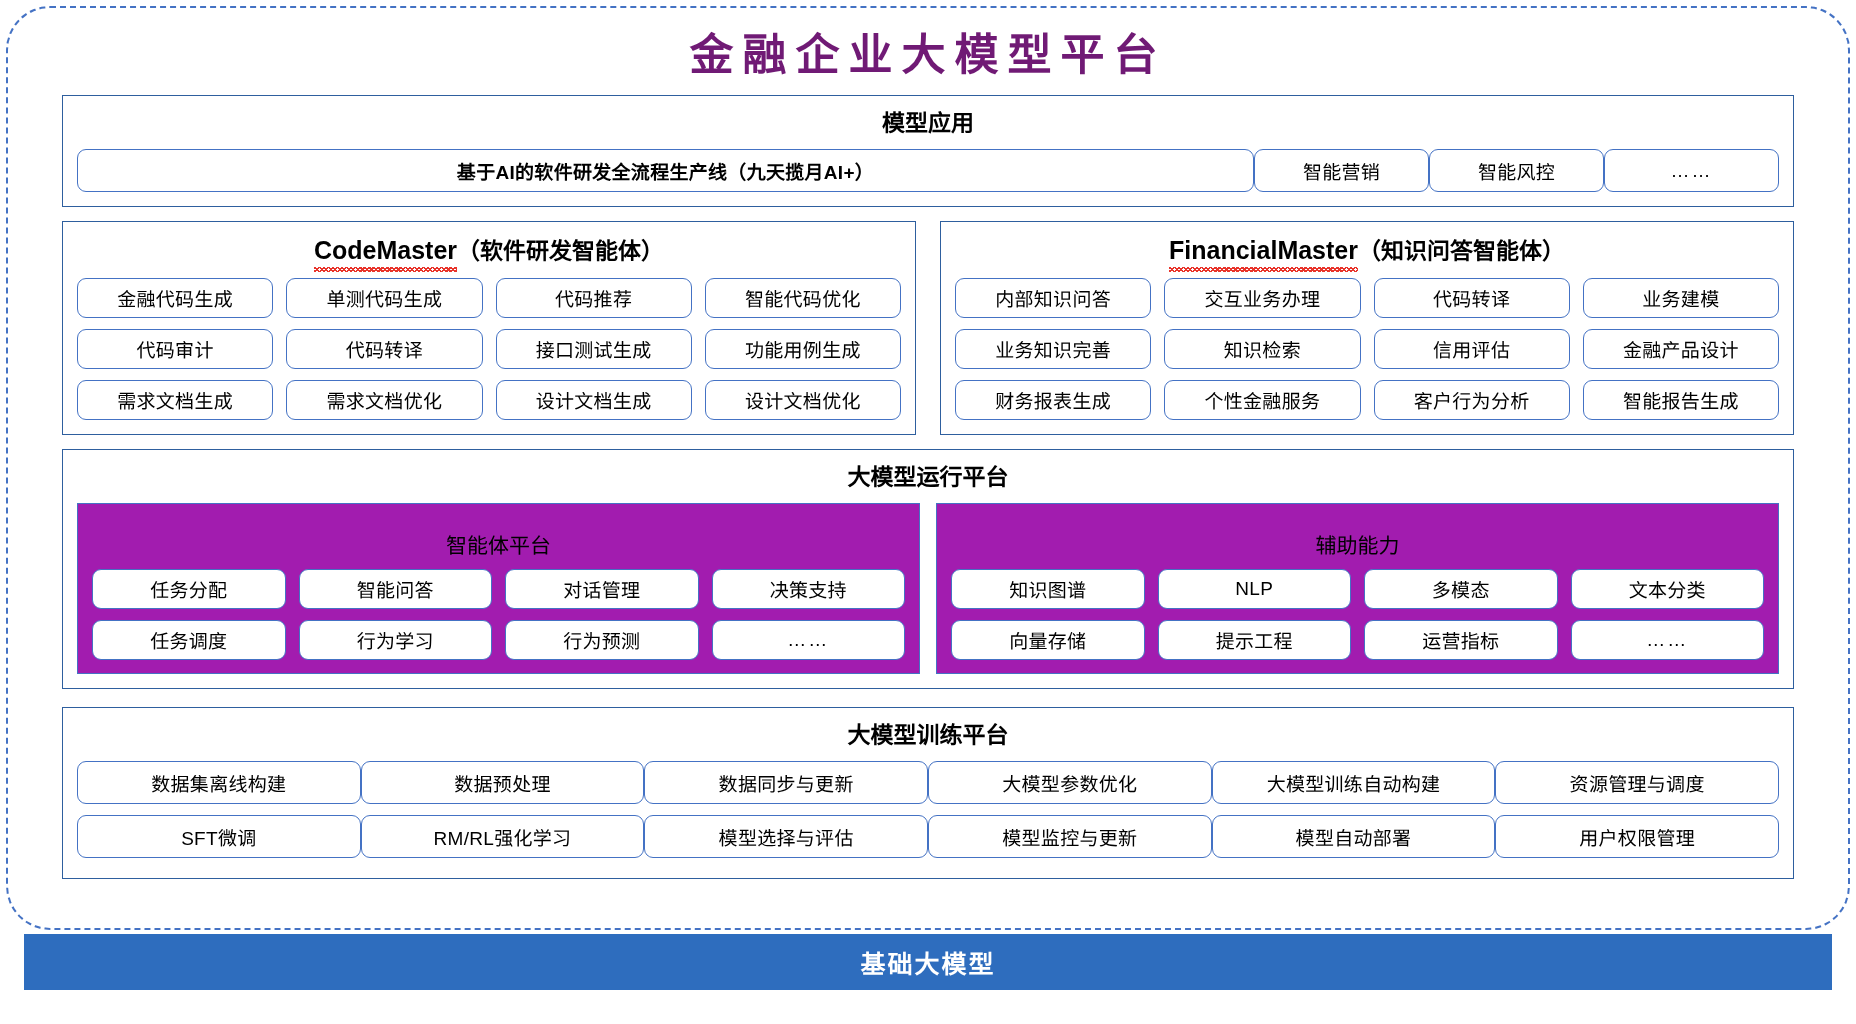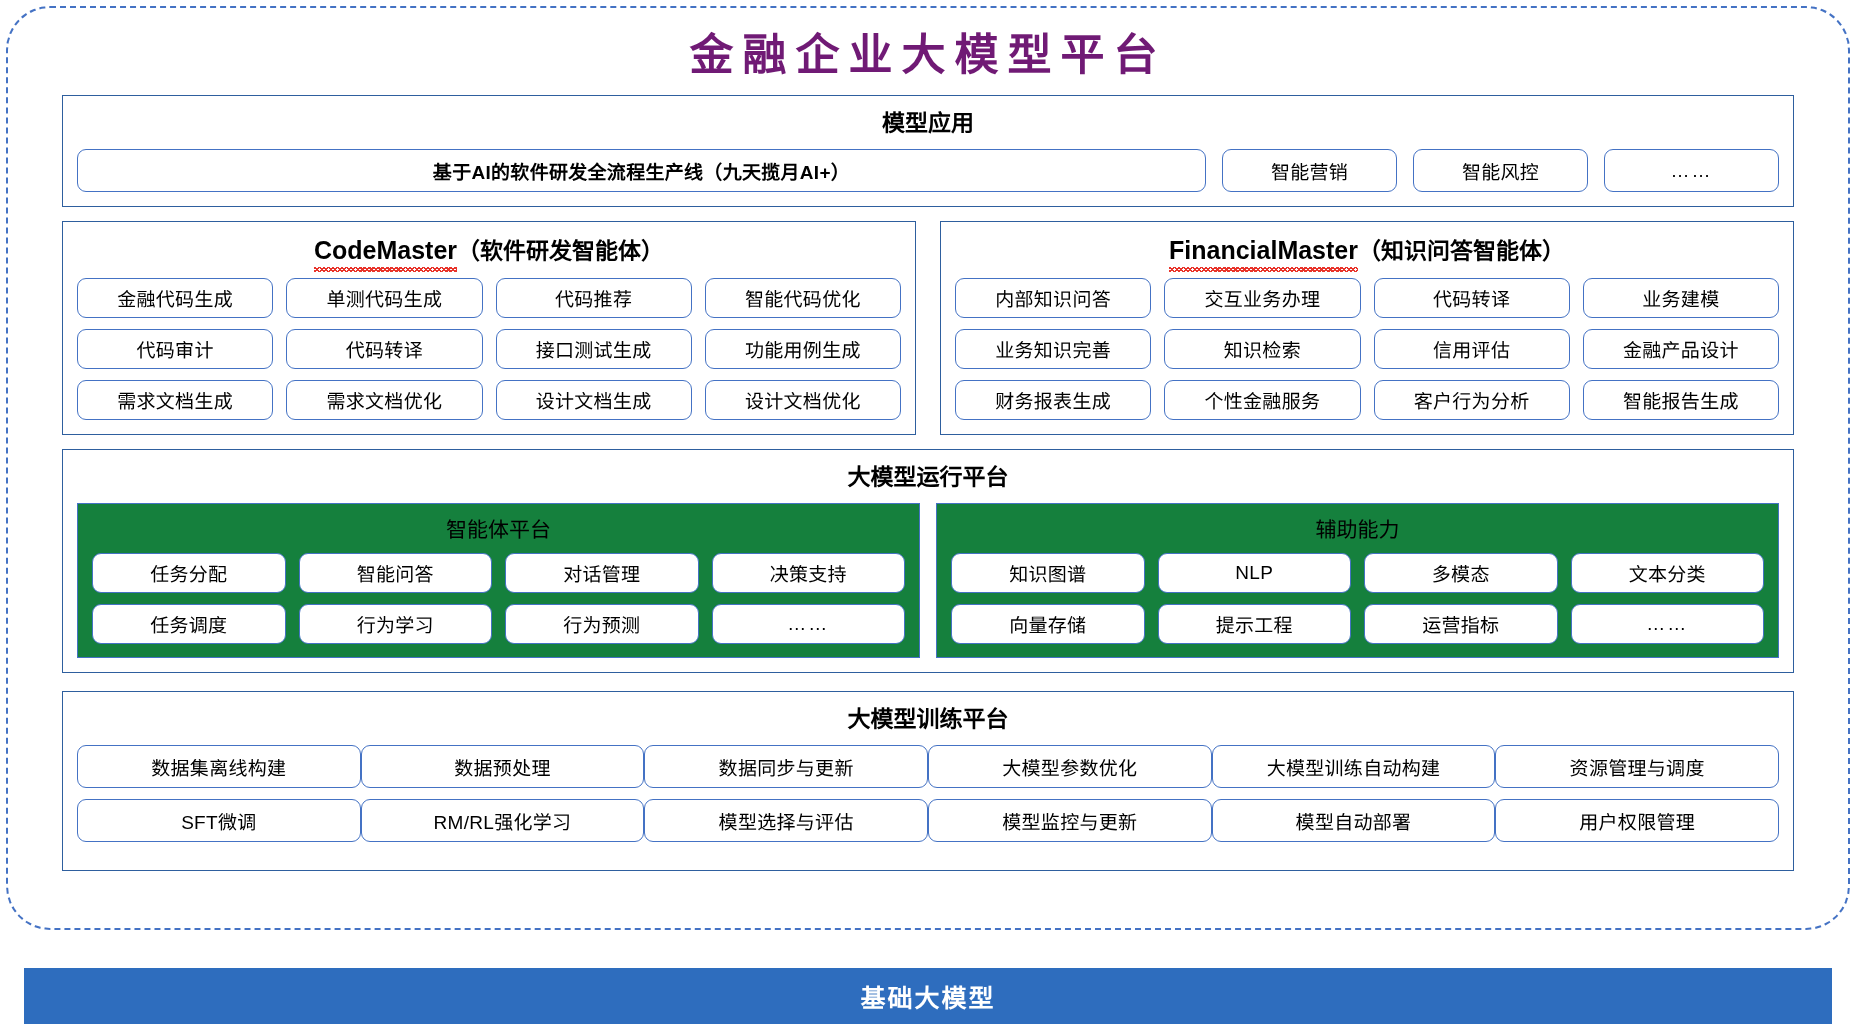--- a/index.html
+++ b/index.html
@@ -46,21 +46,21 @@
     line-height: 1.25;
   }
 
   
   .panel {
     border: 1.6px solid #2E5F9E;
     background: #ffffff;
     margin: 0 54px 14px 54px;
     padding: 10px 14px 14px 14px;
   }
-  .panel.tight { padding-bottom: 28px; margin-top: 18px; }
+  .panel.tight { padding-bottom: 20px; margin-top: 18px; }
 
   .panel-title {
     text-align: center;
     font-size: 23px;
     font-weight: 700;
     color: #000000;
     line-height: 1.35;
     padding: 2px 0 10px 0;
     white-space: nowrap;
   }
@@ -119,43 +119,42 @@
     grid-template-columns: repeat(4, 1fr);
     gap: 13px;
     margin-bottom: 11px;
   }
   .chip-row:last-child { margin-bottom: 0; }
 
   
   .apps-row {
     display: grid;
     grid-template-columns: 1fr 175px 175px 175px;
-    gap: 16px;
   }
   .apps-row .chip { height: 43px; }
 
   
   .agents {
     display: grid;
     grid-template-columns: 1fr 1fr;
     gap: 24px;
     margin: 0 54px 14px 54px;
   }
   .agents .panel { margin: 0; }
 
   
   .runtime-cols {
     display: grid;
     grid-template-columns: 1fr 1fr;
     gap: 16px;
   }
   .subpanel {
     border: 1.4px solid #4472C4;
-    background: #15803d;
-    padding: 6px 14px 13px 14px;
+    background: #a21caf;
+    padding: 22px 14px 13px 14px;
   }
   .subpanel-title {
     text-align: center;
     font-size: 21px;
     font-weight: 400;
     color: #000000;
     padding: 3px 0 10px 0;
     white-space: nowrap;
   }
 
@@ -165,21 +164,21 @@
     grid-template-columns: repeat(6, 1fr);
     margin-bottom: 11px;
   }
   .train-row:last-child { margin-bottom: 0; }
   .train-row .chip { height: 43px; }
 
   
   .base-bar {
     position: absolute;
     left: 24px;
-    top: 968px;
+    top: 934px;
     width: 1808px;
     height: 56px;
     background: #2E6DBE;
     display: flex;
     align-items: center;
     justify-content: center;
   }
   .base-bar-label {
     color: #ffffff;
     font-size: 25px;

